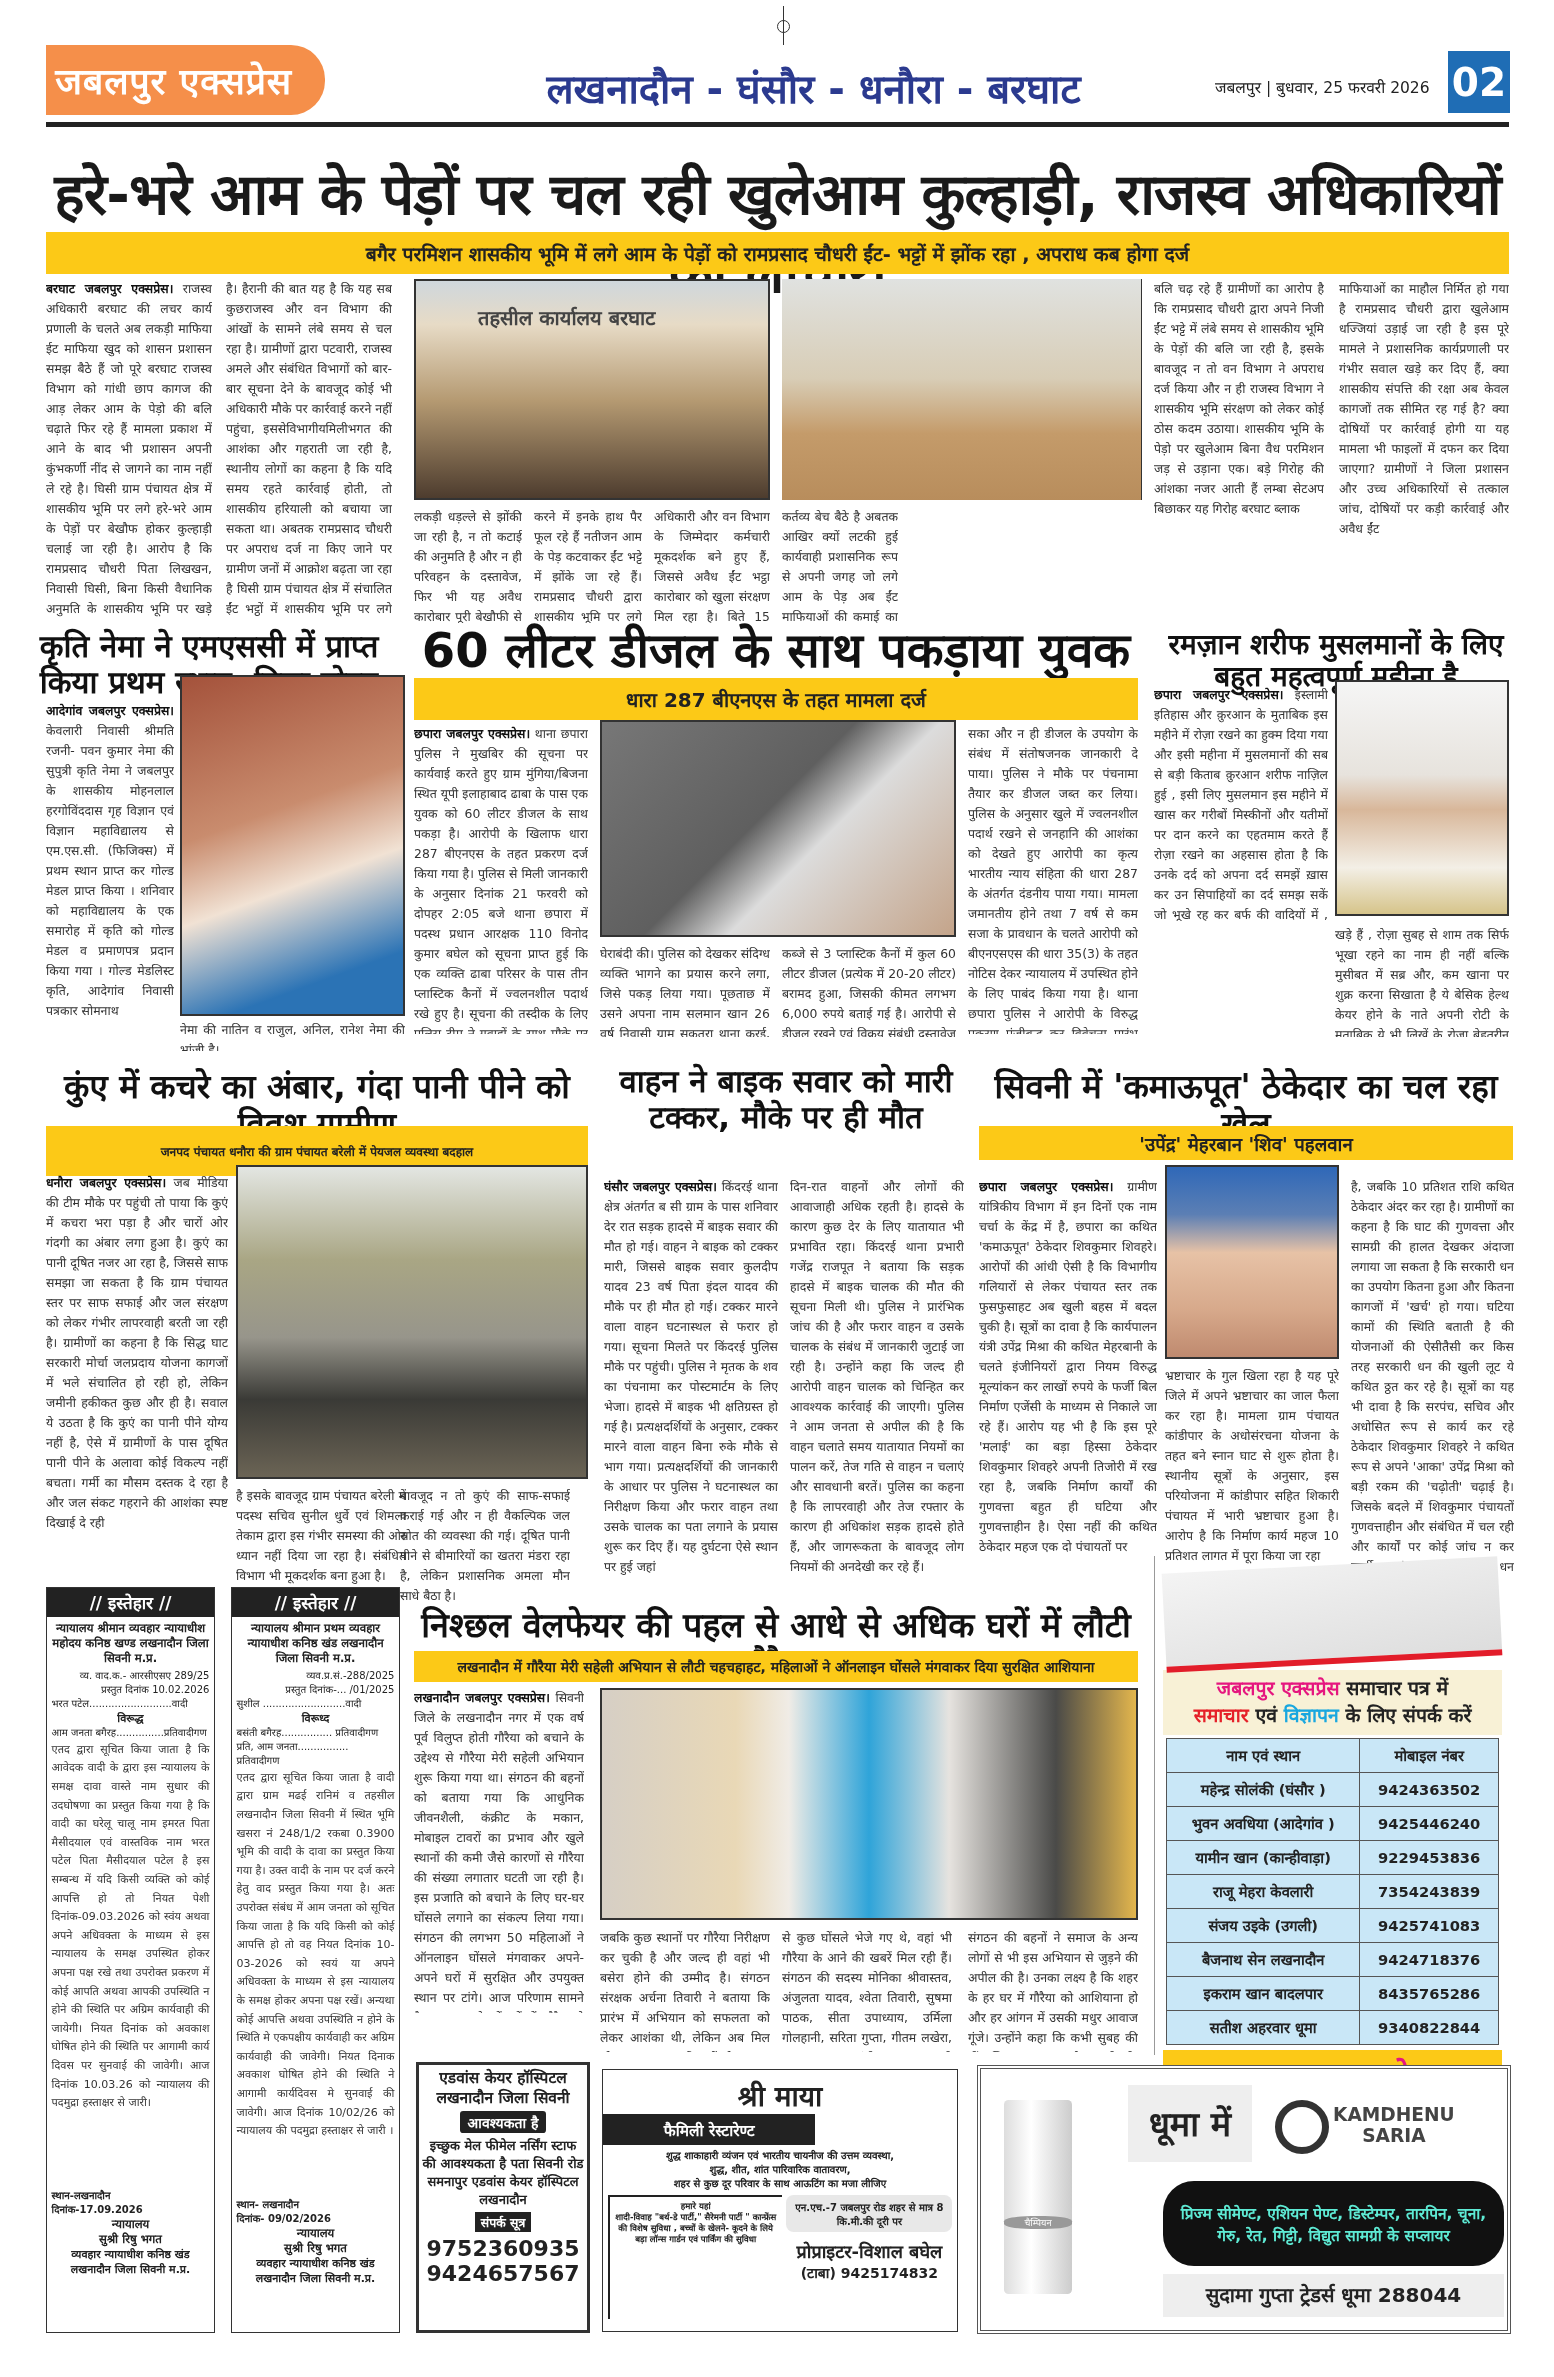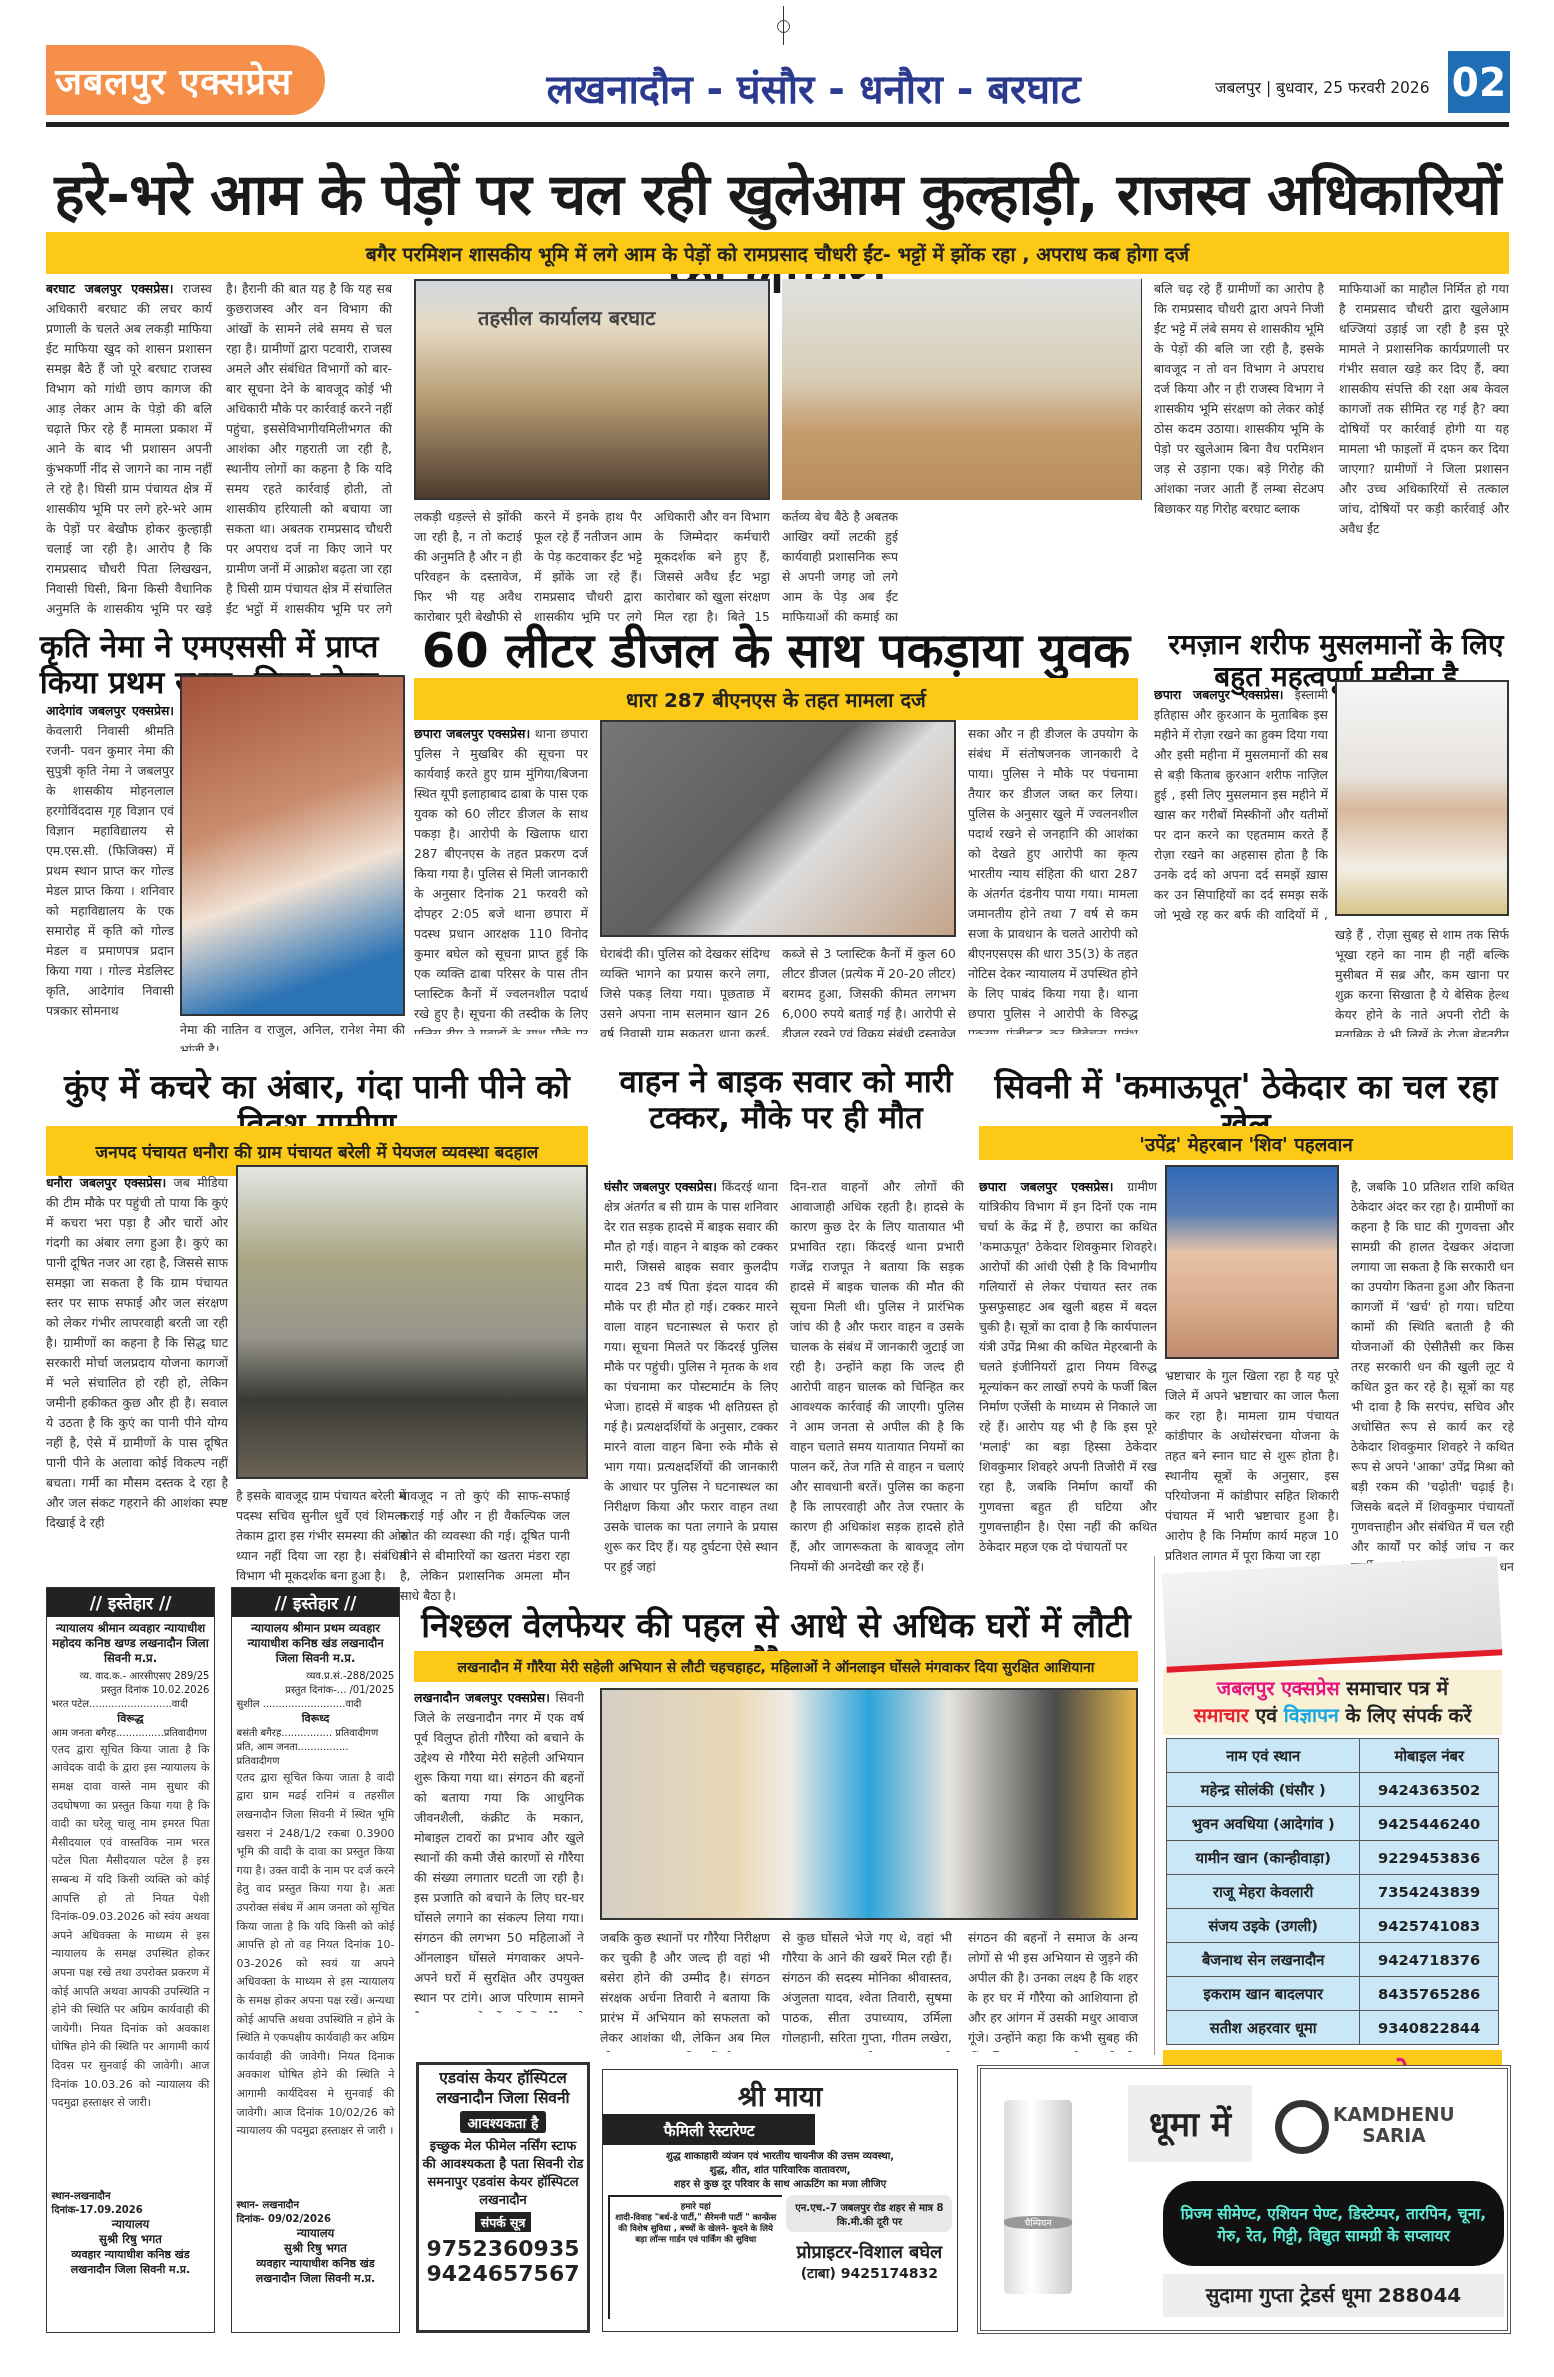--- a/index.html
+++ b/index.html
@@ -65,21 +65,21 @@
 <div class="abs col" style="left:600px;top:944px;width:170px;height:93px">घेराबंदी की। पुलिस को देखकर संदिग्ध व्यक्ति भागने का प्रयास करने लगा, जिसे पकड़ लिया गया। पूछताछ में उसने अपना नाम सलमान खान 26 वर्ष निवासी ग्राम सुकतरा थाना कुरई, हाल मुकाम ग्राम मुंगिया थाना छपारा बताया। तलाशी के दौरान उसके</div>
 <div class="abs col" style="left:782px;top:944px;width:174px;height:93px">कब्जे से 3 प्लास्टिक कैनों में कुल 60 लीटर डीजल (प्रत्येक में 20-20 लीटर) बरामद हुआ, जिसकी कीमत लगभग 6,000 रुपये बताई गई है। आरोपी से डीजल रखने एवं विक्रय संबंधी दस्तावेज मांगे गए, लेकिन वह कोई वैध कागजात प्रस्तुत नहीं कर</div>
 <div class="abs col" style="left:968px;top:724px;width:170px;height:310px">सका और न ही डीजल के उपयोग के संबंध में संतोषजनक जानकारी दे पाया। पुलिस ने मौके पर पंचनामा तैयार कर डीजल जब्त कर लिया। पुलिस के अनुसार खुले में ज्वलनशील पदार्थ रखने से जनहानि की आशंका को देखते हुए आरोपी का कृत्य भारतीय न्याय संहिता की धारा 287 के अंतर्गत दंडनीय पाया गया। मामला जमानतीय होने तथा 7 वर्ष से कम सजा के प्रावधान के चलते आरोपी को बीएनएसएस की धारा 35(3) के तहत नोटिस देकर न्यायालय में उपस्थित होने के लिए पाबंद किया गया है। थाना छपारा पुलिस ने आरोपी के विरुद्ध प्रकरण पंजीबद्ध कर विवेचना प्रारंभ कर दी</div>
 
 <div class="abs h2" style="left:1154px;top:629px;width:364px;font-size:28px">रमज़ान शरीफ मुसलमानों के लिए बहुत महत्वपूर्ण महीना है</div>
 <div class="abs col" style="left:1154px;top:685px;width:174px;height:236px"><b>छपारा जबलपुर एक्सप्रेस।</b> <span>इस्लामी इतिहास और क़ुरआन के मुताबिक इस महीने में रोज़ा रखने का हुक्म दिया गया और इसी महीना में मुसलमानों की सब से बड़ी किताब क़ुरआन शरीफ नाज़िल हुई , इसी लिए मुसलमान इस महीने में खास कर गरीबों मिस्कीनों और यतीमों पर दान करने का एहतमाम करते हैं रोज़ा रखने का अहसास होता है कि उनके दर्द को अपना दर्द समझें ख़ास कर उन सिपाहियों का दर्द समझ सकें जो भूखे रह कर बर्फ की वादियों में , प्यासे रह कर रेगिस्तान की रेतों में भारत के बोर्डरों की भूख और प्यास भगवान शरीर की शक्ति और कमज़ोरी की परवाह किए बिना सुबह से शाम तक शाम से सुबह तक भारत वासियों की सुरक्षा के लिए</span></div>
 <div class="abs photo" style="left:1335px;top:680px;width:174px;height:236px;background:linear-gradient(180deg,#f5f5f5 0,#e7e3dd 40%,#d8b79a 55%,#f3efe6 80%,#d6c48a 100%)"></div>
 <div class="abs col" style="left:1335px;top:925px;width:174px;height:112px">खड़े हैं , रोज़ा सुबह से शाम तक सिर्फ भूखा रहने का नाम ही नहीं बल्कि मुसीबत में सब्र और, कम खाना पर शुक्र करना सिखाता है ये बेसिक हेल्थ केयर होने के नाते अपनी रोटी के मुताबिक ये भी लिखें के रोज़ा बेहतरीन डाइट भी है के ये हमारे जिस्म की चर्बी को पिघलाता है जिस से हार्ट अटैक ब्लडप्रेशर और मोटापा इत्यादि बीमारी से बचाता है।</div>
 
 <div class="abs h2" style="left:46px;top:1068px;width:542px;font-size:33px">कुंए में कचरे का अंबार, गंदा पानी पीने को विवश ग्रामीण</div>
-<div class="abs ybar" style="left:46px;top:1126px;width:542px;height:50px;font-size:17px">जनपद पंचायत धनौरा की ग्राम पंचायत बरेली में पेयजल व्यवस्था बदहाल</div>
+<div class="abs ybar" style="left:46px;top:1126px;width:542px;height:50px;font-size:12px">जनपद पंचायत धनौरा की ग्राम पंचायत बरेली में पेयजल व्यवस्था बदहाल</div>
 <div class="abs col" style="left:46px;top:1173px;width:182px;height:430px"><b>धनौरा जबलपुर एक्सप्रेस।</b> <span>जब मीडिया की टीम मौके पर पहुंची तो पाया कि कुएं में कचरा भरा पड़ा है और चारों ओर गंदगी का अंबार लगा हुआ है। कुएं का पानी दूषित नजर आ रहा है, जिससे साफ समझा जा सकता है कि ग्राम पंचायत स्तर पर साफ सफाई और जल संरक्षण को लेकर गंभीर लापरवाही बरती जा रही है। ग्रामीणों का कहना है कि सिद्ध घाट सरकारी मोर्चा जलप्रदाय योजना कागजों में भले संचालित हो रही हो, लेकिन जमीनी हकीकत कुछ और ही है। सवाल ये उठता है कि कुएं का पानी पीने योग्य नहीं है, ऐसे में ग्रामीणों के पास दूषित पानी पीने के अलावा कोई विकल्प नहीं बचता। गर्मी का मौसम दस्तक दे रहा है और जल संकट गहराने की आशंका स्पष्ट दिखाई दे रही</span></div>
 <div class="abs photo" style="left:236px;top:1165px;width:352px;height:314px;background:linear-gradient(180deg,#e3e6e2 0,#a9a684 30%,#97958b 55%,#3a3a36 75%,#6b6455 100%)"></div>
 <div class="abs col" style="left:236px;top:1486px;width:170px;height:116px">है इसके बावजूद ग्राम पंचायत बरेली में पदस्थ सचिव सुनील धुर्वे एवं शिमला तेकाम द्वारा इस गंभीर समस्या की ओर ध्यान नहीं दिया जा रहा है। संबंधित विभाग भी मूकदर्शक बना हुआ है।</div>
 <div class="abs col" style="left:400px;top:1486px;width:170px;height:116px">बावजूद न तो कुएं की साफ-सफाई कराई गई और न ही वैकल्पिक जल स्रोत की व्यवस्था की गई। दूषित पानी पीने से बीमारियों का खतरा मंडरा रहा है, लेकिन प्रशासनिक अमला मौन साधे बैठा है।</div>
 
 <div class="abs h2" style="left:604px;top:1064px;width:364px;font-size:31px">वाहन ने बाइक सवार को मारी टक्कर, मौके पर ही मौत</div>
 <div class="abs col" style="left:604px;top:1177px;width:174px;height:426px"><b>घंसौर जबलपुर एक्सप्रेस।</b> <span>किंदरई थाना क्षेत्र अंतर्गत ब सी ग्राम के पास शनिवार देर रात सड़क हादसे में बाइक सवार की मौत हो गई। वाहन ने बाइक को टक्कर मारी, जिससे बाइक सवार कुलदीप यादव 23 वर्ष पिता इंदल यादव की मौके पर ही मौत हो गई। टक्कर मारने वाला वाहन घटनास्थल से फरार हो गया। सूचना मिलते पर किंदरई पुलिस मौके पर पहुंची। पुलिस ने मृतक के शव का पंचनामा कर पोस्टमार्टम के लिए भेजा। हादसे में बाइक भी क्षतिग्रस्त हो गई है। प्रत्यक्षदर्शियों के अनुसार, टक्कर मारने वाला वाहन बिना रुके मौके से भाग गया। प्रत्यक्षदर्शियों की जानकारी के आधार पर पुलिस ने घटनास्थल का निरीक्षण किया और फरार वाहन तथा उसके चालक का पता लगाने के प्रयास शुरू कर दिए हैं। यह दुर्घटना ऐसे स्थान पर हुई जहां</span></div>
 <div class="abs col" style="left:790px;top:1177px;width:174px;height:426px">दिन-रात वाहनों और लोगों की आवाजाही अधिक रहती है। हादसे के कारण कुछ देर के लिए यातायात भी प्रभावित रहा। किंदरई थाना प्रभारी गजेंद्र राजपूत ने बताया कि सड़क हादसे में बाइक चालक की मौत की सूचना मिली थी। पुलिस ने प्रारंभिक जांच की है और फरार वाहन व उसके चालक के संबंध में जानकारी जुटाई जा रही है। उन्होंने कहा कि जल्द ही आरोपी वाहन चालक को चिन्हित कर आवश्यक कार्रवाई की जाएगी। पुलिस ने आम जनता से अपील की है कि वाहन चलाते समय यातायात नियमों का पालन करें, तेज गति से वाहन न चलाएं और सावधानी बरतें। पुलिस का कहना है कि लापरवाही और तेज रफ्तार के कारण ही अधिकांश सड़क हादसे होते हैं, और जागरूकता के बावजूद लोग नियमों की अनदेखी कर रहे हैं।</div>
 
 <div class="abs h2" style="left:979px;top:1068px;width:534px;font-size:33px">सिवनी में 'कमाऊपूत' ठेकेदार का चल रहा खेल</div>

